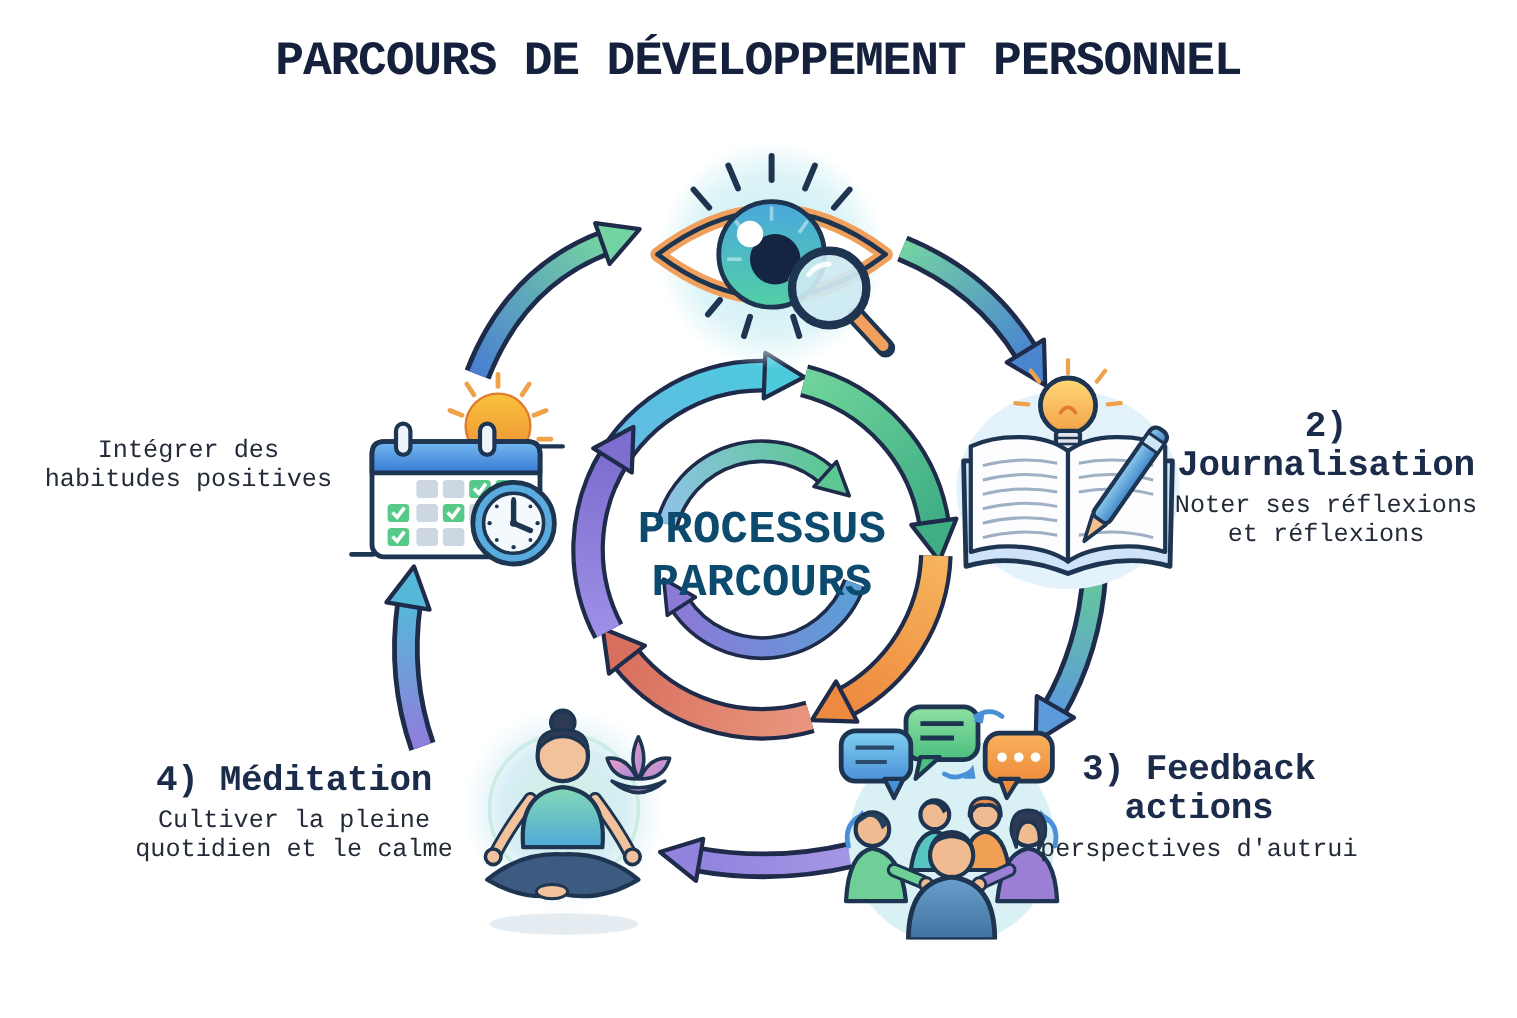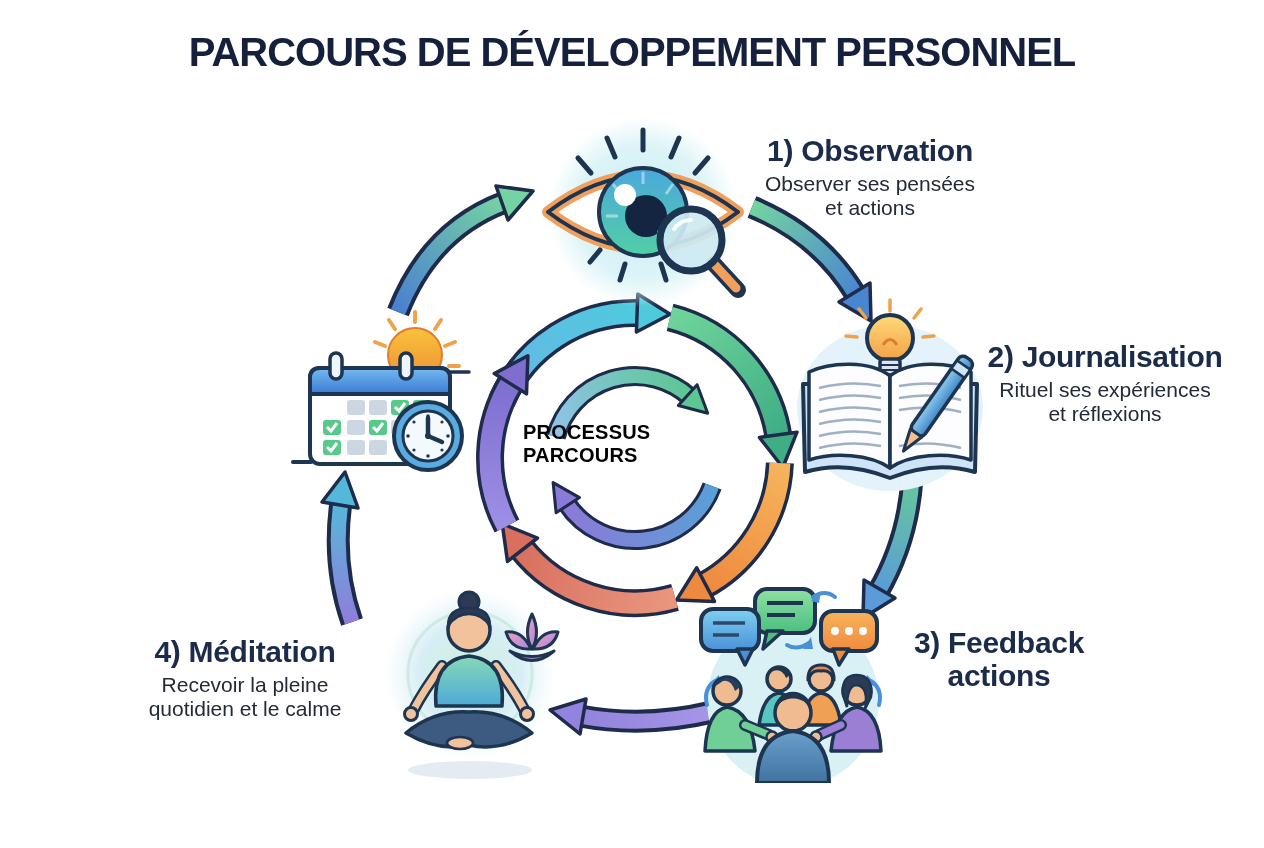--- a/index.html
+++ b/index.html
@@ -1,26 +1,26 @@
 <!DOCTYPE html>
 <html><head>
 <meta charset="utf-8">
 <style>
   html,body{margin:0;padding:0;}
   body{width:1264px;height:848px;background:#ffffff;overflow:hidden;
        font-family:"Liberation Sans","DejaVu Sans",sans-serif;position:relative;}
-  .stage{position:absolute;inset:0;width:1264px;height:848px;}
+  .stage{position:absolute;inset:0;width:1264px;height:848px;font-family:Liberation Mono, monospace;}
   .abs{position:absolute;}
   .page-title{left:0;top:30px;width:1264px;text-align:center;
     font-size:40px;font-weight:800;letter-spacing:-1px;color:#15213c;}
   .step{position:absolute;text-align:center;}
   .step-heading{font-size:30px;font-weight:800;color:#1b2b4a;line-height:1.1;letter-spacing:-.3px;}
   .step-desc{font-size:21px;font-weight:400;color:#232a38;line-height:1.14;margin-top:5px;}
-  .center-label{left:523px;top:421px;width:224px;text-align:left;
-    font-size:20px;font-weight:800;color:#000000;line-height:1.15;letter-spacing:.2px;}
+  .center-label{left:523px;top:421px;width:224px;text-align:center;
+    font-size:38px;font-weight:800;color:#0c4a6e;line-height:1.15;letter-spacing:.2px;}
   svg{display:block;}
 </style>
 </head>
 <body>
 
 <div class="stage">
 
   <div class="abs page-title">PARCOURS DE DÉVELOPPEMENT PERSONNEL</div>
 
   <svg class="abs" style="left:0;top:0" width="1264" height="848" viewBox="0 0 1264 848">
@@ -426,51 +426,48 @@
           <circle cx="159" cy="112" r="1.6"></circle>
           <circle cx="131" cy="140" r="1.6"></circle>
           <circle cx="159" cy="140" r="1.6"></circle>
       </g>
       <line x1="145" y1="126" x2="145" y2="108" stroke="#1d3550" stroke-width="4.5" stroke-linecap="round"></line>
       <line x1="145" y1="126" x2="159" y2="132" stroke="#1d3550" stroke-width="4.5" stroke-linecap="round"></line>
       <circle cx="145" cy="126" r="3" fill="#1d3550"></circle>
     </g>
   </svg>
 
-  <div class="step" style="left:720px;top:134px;width:300px">
-    <div class="step-heading">1) Observation</div>
-    <div class="step-heading"></div>
-    <div class="step-desc">
-      <div>Observer ses pensées</div>
-      <div>et actions</div>
-    </div>
-  </div>
 
   <div class="step" style="left:955px;top:340px;width:300px">
     <div class="step-heading">2) Journalisation</div>
     <div class="step-heading"></div>
     <div class="step-desc">
-      <div>Rituel ses expériences</div>
+      <div>Noter ses réflexions</div>
       <div>et réflexions</div>
     </div>
   </div>
 
   <div class="step" style="left:854px;top:626px;width:290px">
     <div class="step-heading">3) Feedback</div>
     <div class="step-heading">actions</div>
     <div class="step-desc">
+      <div>perspectives d'autrui</div>
     </div>
   </div>
 
   <div class="step" style="left:95px;top:635px;width:300px">
     <div class="step-heading">4) Méditation</div>
     <div class="step-heading"></div>
     <div class="step-desc">
-      <div>Recevoir la pleine</div>
+      <div>Cultiver la pleine</div>
       <div>quotidien et le calme</div>
     </div>
   </div>
 
   <div class="step" style="left:7px;top:360px;width:300px">
     <div class="step-heading"></div>
+    <div class="step-desc">
+      <div>Intégrer des</div>
+      <div>habitudes positives</div>
+    </div>
   </div>
 
 </div>
 
 </body></html>

